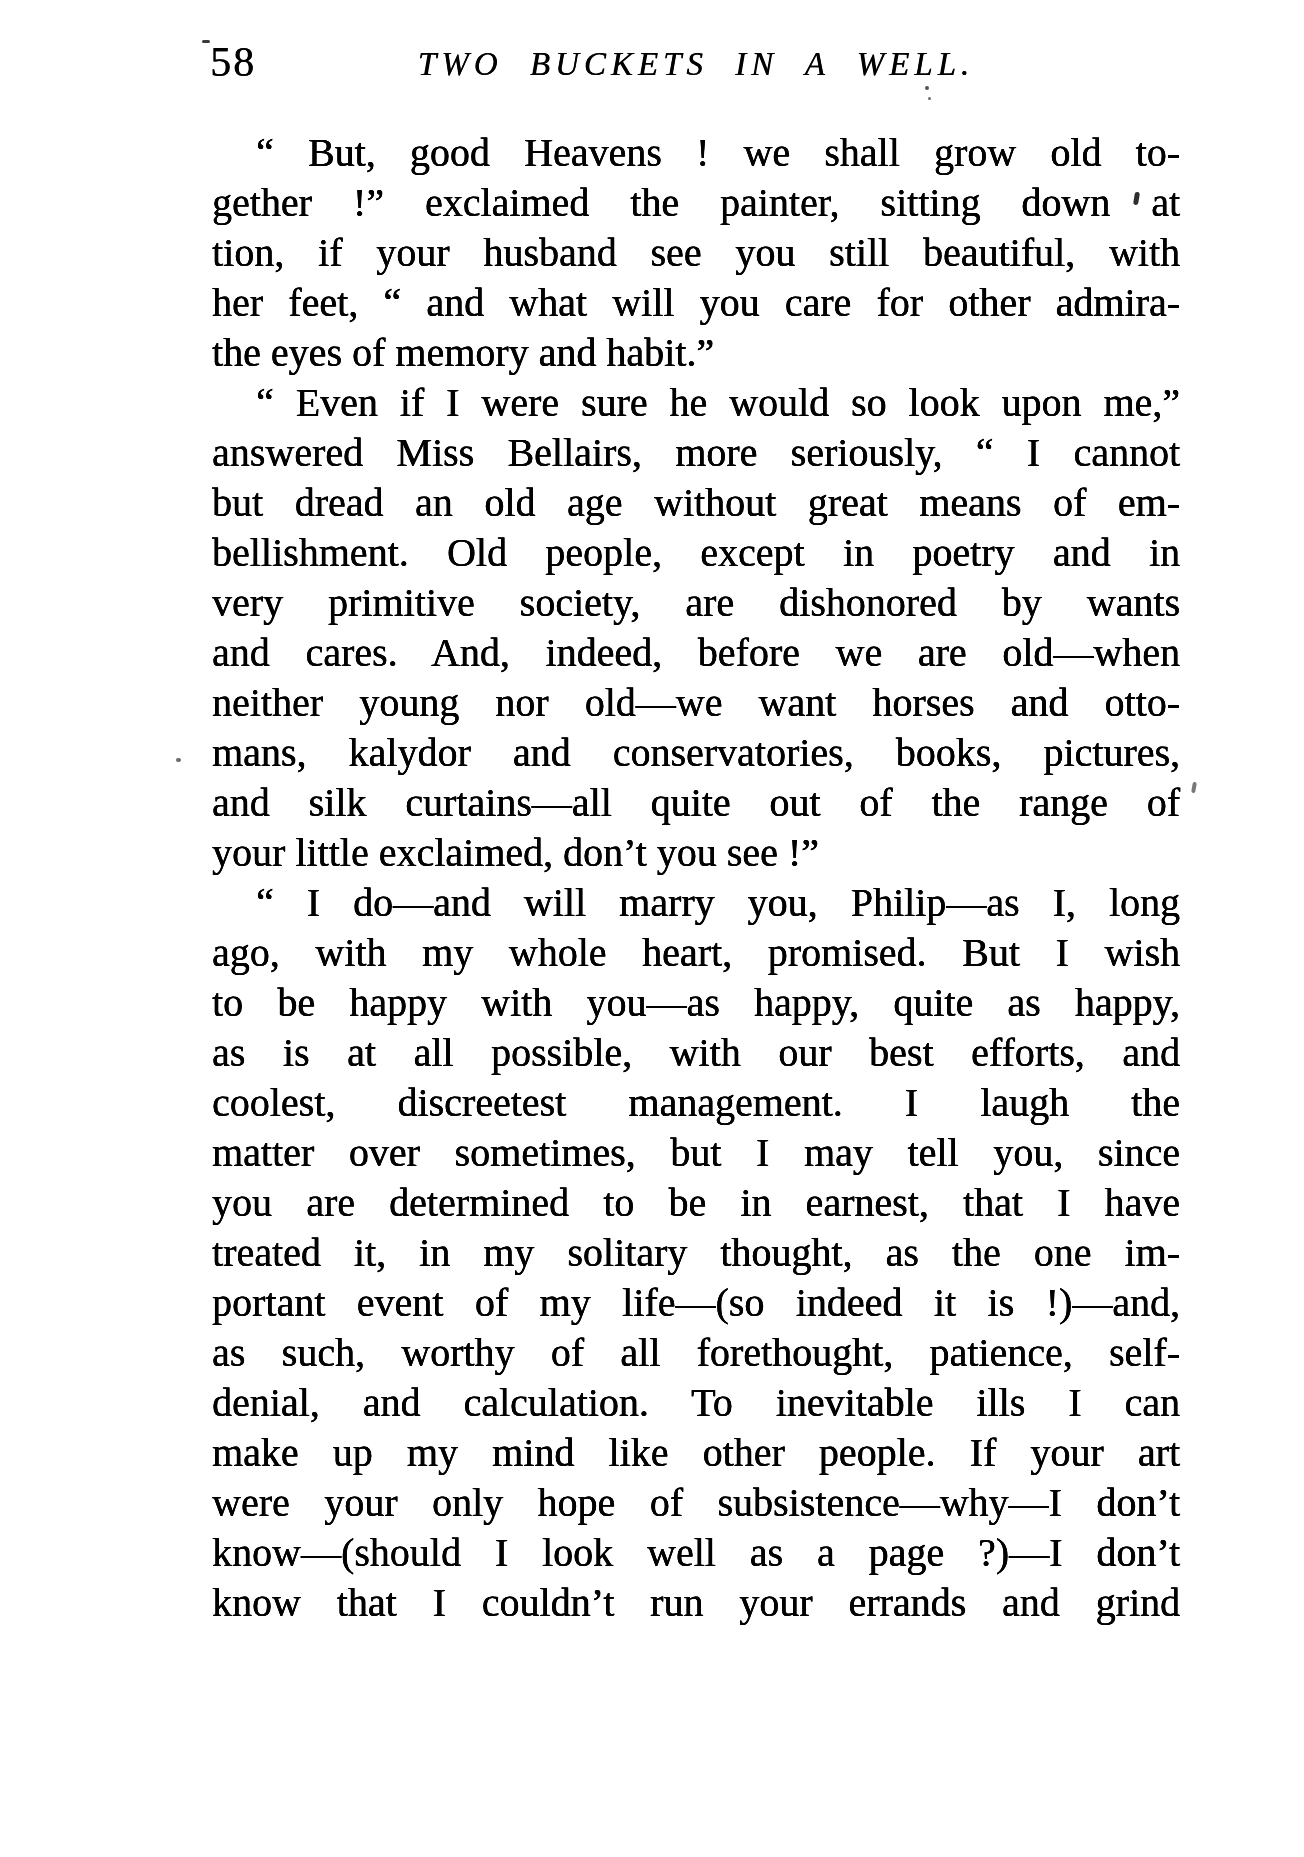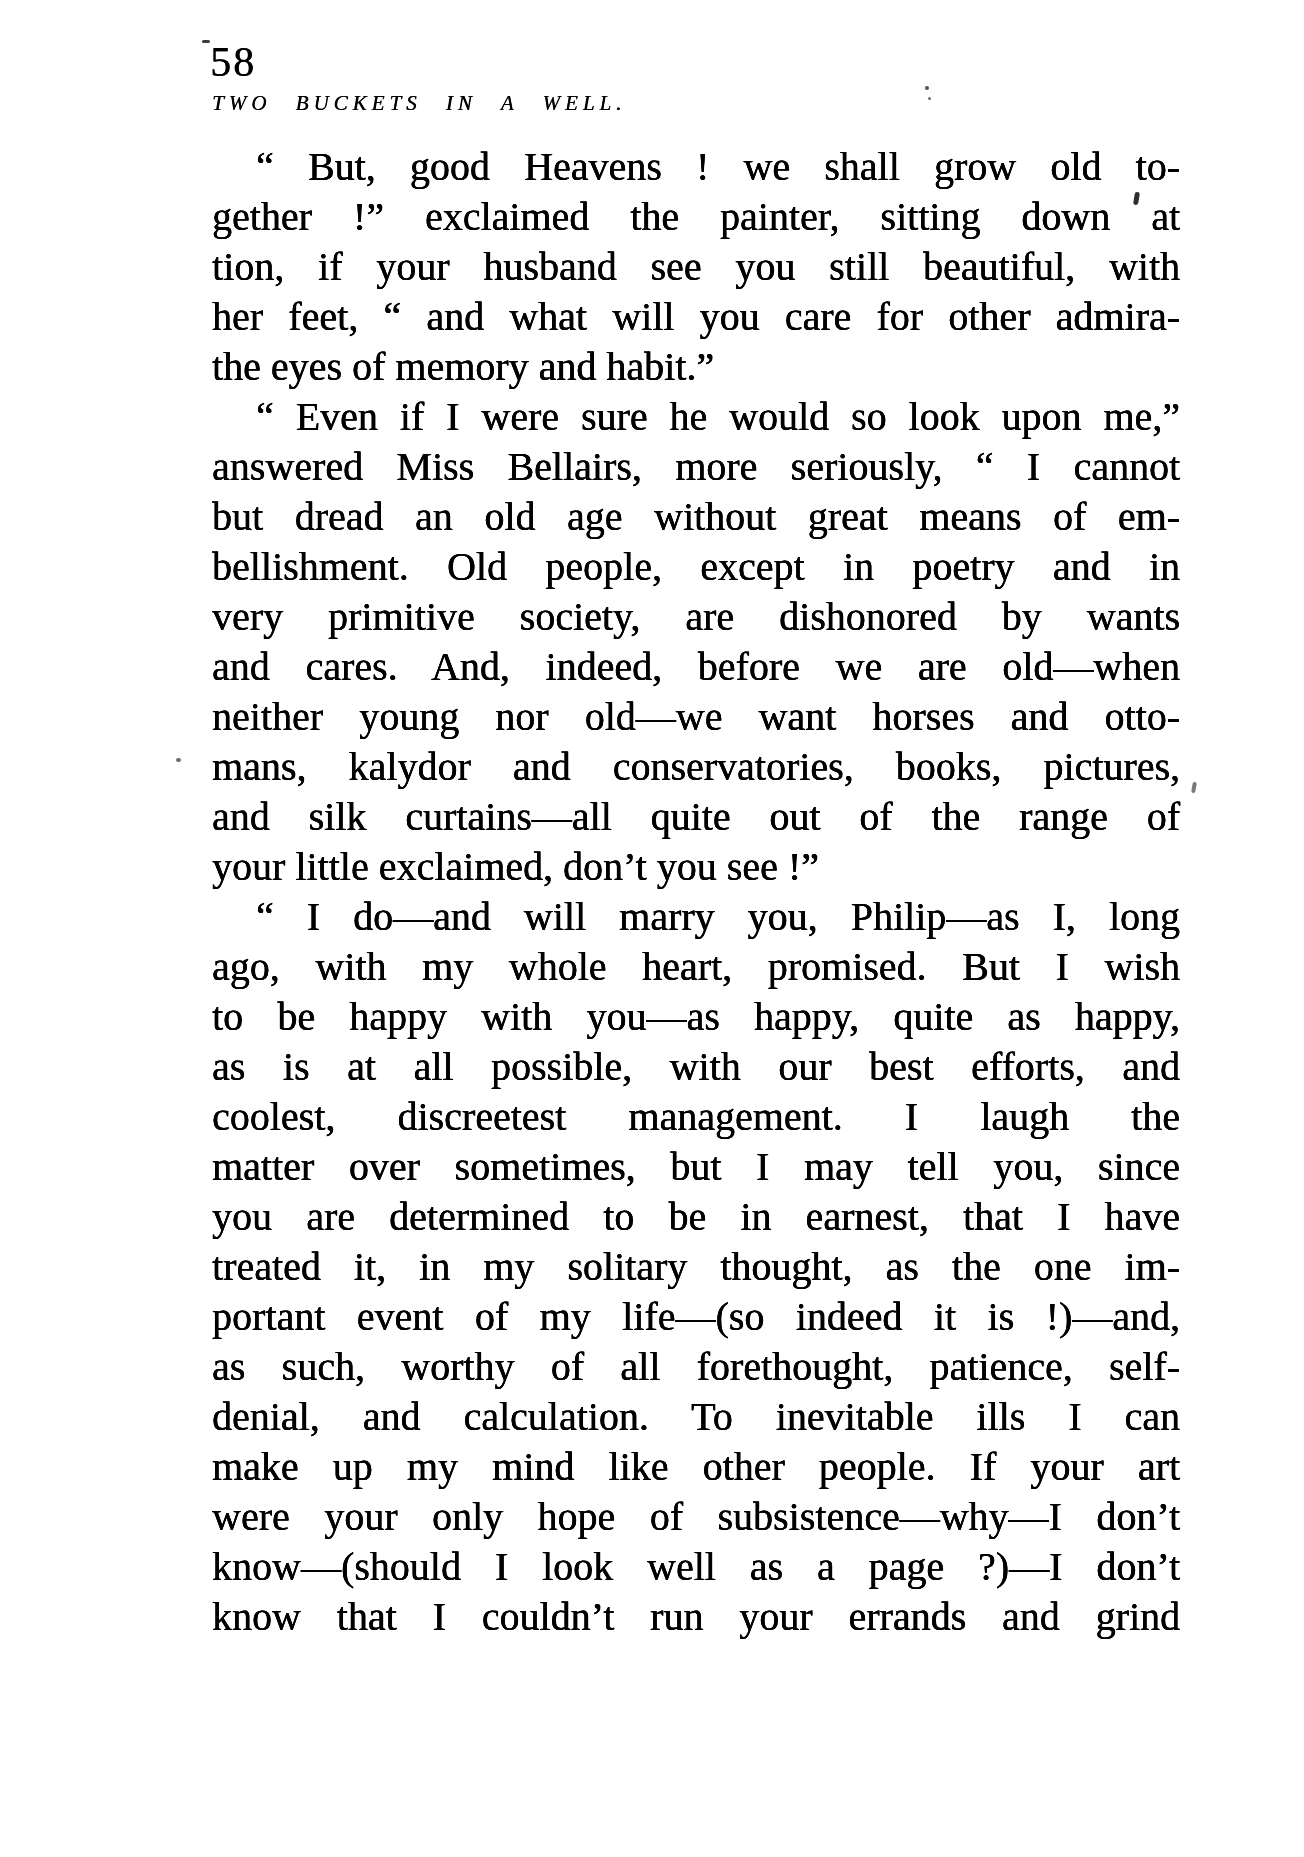--- a/index.html
+++ b/index.html
@@ -23,38 +23,36 @@
     font-size: 42px;
     line-height: 48px;
     letter-spacing: 2px;
     text-shadow: 0.4px 0 0 currentColor;
   }
   .running-title {
     position: absolute;
     left: 212px;
     top: 44px;
     width: 968px;
-    text-align: left;
+    text-align: center;
     font-style: italic;
-    font-size: 21px;
+    font-size: 33px;
     line-height: 40px;
     letter-spacing: 5px;
     word-spacing: 14px;
     white-space: nowrap;
     text-shadow: 0.4px 0 0 currentColor;
-    margin-top: 39px;
   }
   .body-text {
     position: absolute;
     left: 212px;
     top: 128px;
     width: 968px;
     font-size: 40px;
     text-shadow: 0.35px 0 0 currentColor, 0 0.25px 0 currentColor;
-    margin-top: 14px;
   }
   .line {
     height: 50px;
     line-height: 50px;
     text-align: justify;
     text-align-last: justify;
   }
   .line.loose { text-align-last: left; }
   .line.indent { text-indent: 44px; }
   .ink-mark {

